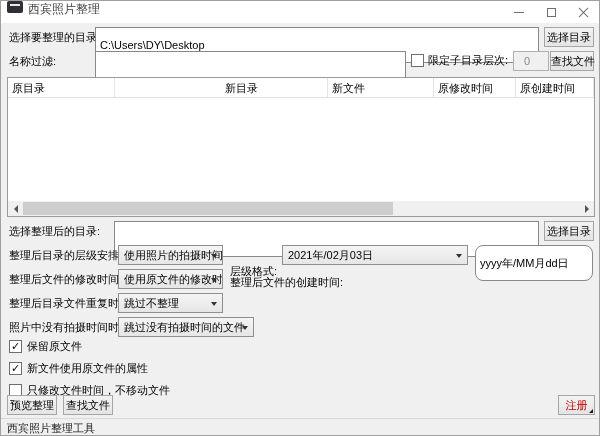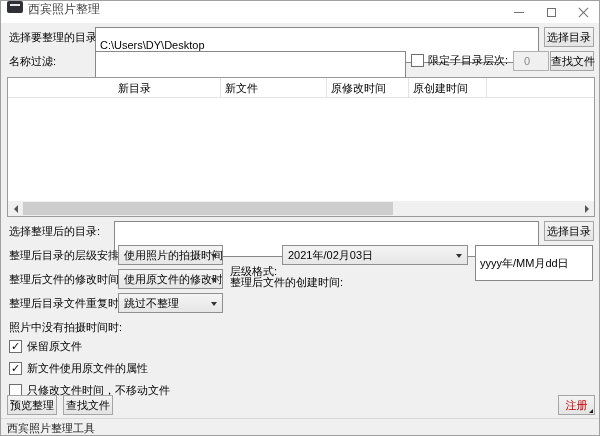--- a/index.html
+++ b/index.html
@@ -149,20 +149,21 @@
         <span class="tri-up"></span>
       </div>
     <div class="spin-down">
         <span class="tri-down"></span>
       </div>
   </div>
   <div class="btn" style="left:549px;top:50px;width:44px">查找文件</div>
 
   <div class="table">
     <div class="thead">
+      <div class="th c1">原目录</div>
       <div class="th c2">原文件</div>
       <div class="th c3">新目录</div>
       <div class="th c4">新文件</div>
       <div class="th c5">原修改时间</div>
       <div class="th c6">原创建时间</div>
     </div>
     <div class="tbody"></div>
     <div class="hscroll">
       <div class="scroll-btn left">
           <span class="tri-left"></span>
@@ -181,36 +182,40 @@
   <span class="lbl" style="left:8px;top:244px">整理后目录的层级安排:</span>
   <div class="combo" style="left:117px;top:244px;width:105px">
     <span>使用照片的拍摄时间</span>
     <span class="arr"></span>
   </div>
   <span class="lbl" style="left:229px;top:260px">层级格式:</span>
   <div class="combo" style="left:281px;top:244px;width:186px">
     <span>2021年/02月03日</span>
     <span class="arr"></span>
   </div>
-  <input class="inp" style="left: 474px; top: 244px; width: 118px;" value="yyyy年/MM月dd日">
+  <input class="inp" style="left: 474px; top: 244px; width: 118px; border-radius: 8px;" value="yyyy年/MM月dd日">
 
   <span class="lbl" style="left:8px;top:268px">整理后文件的修改时间:</span>
   <div class="combo" style="left:117px;top:268px;width:105px">
     <span>使用原文件的修改时间</span>
     <span class="arr"></span>
   </div>
   <span class="lbl" style="left:229px;top:271px">整理后文件的创建时间:</span>
 
   <span class="lbl" style="left:8px;top:292px">整理后目录文件重复时:</span>
   <div class="combo" style="left:117px;top:292px;width:105px">
     <span>跳过不整理</span>
     <span class="arr"></span>
   </div>
 
   <span class="lbl" style="left:8px;top:316px">照片中没有拍摄时间时:</span>
+  <div class="combo" style="left:117px;top:316px;width:136px">
+    <span>跳过没有拍摄时间的文件</span>
+    <span class="arr"></span>
+  </div>
 
   <span class="cb" style="left:8px;top:339px" data-checked="true"></span>
   <span class="cb-lbl" style="left:26px;top:338px">保留原文件</span>
 
   <span class="cb" style="left:8px;top:361px" data-checked="true"></span>
   <span class="cb-lbl" style="left:26px;top:360px">新文件使用原文件的属性</span>
 
   <span class="cb" style="left:8px;top:383px" data-checked="false"></span>
   <span class="cb-lbl" style="left:26px;top:382px">只修改文件时间，不移动文件</span>
 

